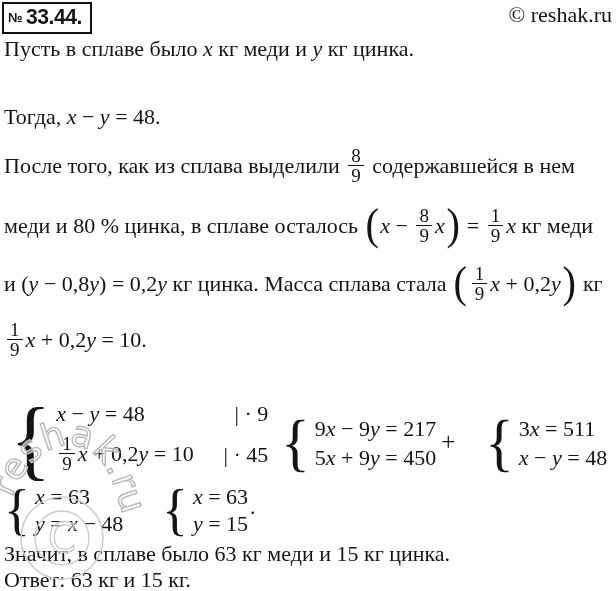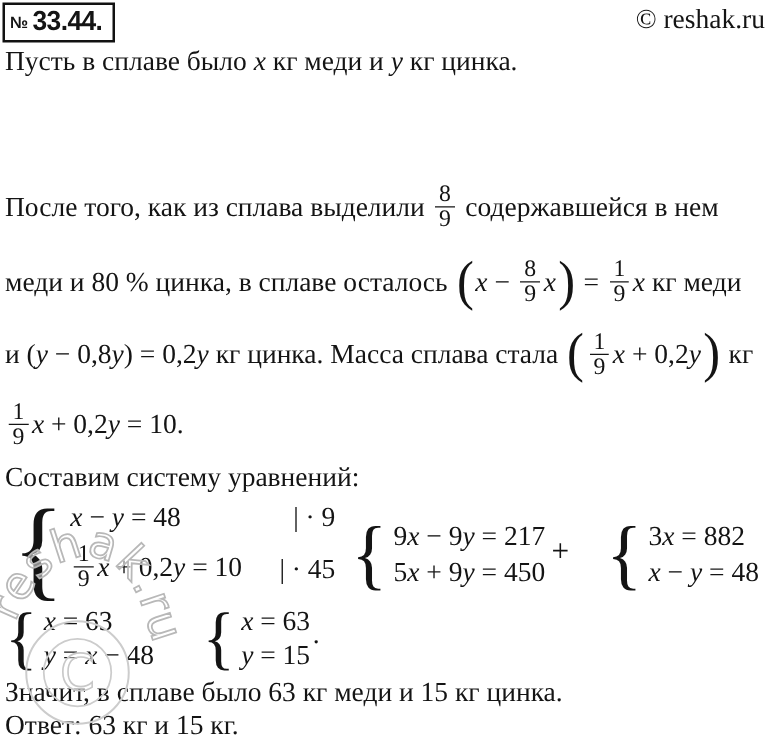--- a/index.html
+++ b/index.html
@@ -59,25 +59,25 @@
 <div class="page">
 
   <div class="badge">
     <span class="no">№</span>
     <span class="num">33.44.</span>
   </div>
 
   <div class="copyright">© reshak.ru</div>
 
   <div class="line" style="top:36px"><span class="rm">Пусть в сплаве было </span><span class="it">x</span><span class="rm"> кг меди и </span><span class="it">y</span><span class="rm"> кг цинка.</span></div>
+  <div class="line" style="top:104px"><span class="rm">Тогда, </span><span class="it">x</span><span class="rm"> − </span><span class="it">y</span><span class="rm"> = 48.</span></div>
   <div class="line" style="top:148px"><span class="rm">После того, как из сплава выделили </span><span class="frac"><span class="n">8</span><span class="d">9</span></span><span class="rm"> содержавшейся в нем</span></div>
   <div class="line" style="top:208px"><span class="rm">меди и 80 % цинка, в сплаве осталось </span><span class="bigp">(</span><span class="it">x</span><span class="rm"> − </span><span class="frac"><span class="n">8</span><span class="d">9</span></span><span class="it">x</span><span class="bigp">)</span><span class="rm"> = </span><span class="frac"><span class="n">1</span><span class="d">9</span></span><span class="it">x</span><span class="rm"> кг меди</span></div>
   <div class="line" style="top:266px"><span class="rm">и (</span><span class="it">y</span><span class="rm"> − 0,8</span><span class="it">y</span><span class="rm">) = 0,2</span><span class="it">y</span><span class="rm"> кг цинка. Масса сплава стала </span><span class="bigp">(</span><span class="frac"><span class="n">1</span><span class="d">9</span></span><span class="it">x</span><span class="rm"> + 0,2</span><span class="it">y</span><span class="bigp">)</span><span class="rm"> кг</span></div>
   <div class="line" style="top:322px"><span class="frac"><span class="n">1</span><span class="d">9</span></span><span class="it">x</span><span class="rm"> + 0,2</span><span class="it">y</span><span class="rm"> = 10.</span></div>
-  <div class="line" style="top:369px"><span class="rm">Составим систему уравнений:</span></div>
 
   <div class="system sys1">
     <span class="brace">{</span>
     <div class="rows">
       <div class="srow srow1">
         <span><span class="it">x</span><span class="rm"> − </span><span class="it">y</span><span class="rm"> = 48</span></span>
         <span class="ann">| · 9</span>
       </div>
       <div class="srow srow2">
         <span><span class="frac"><span class="n">1</span><span class="d">9</span></span><span class="it">x</span><span class="rm"> + 0,2</span><span class="it">y</span><span class="rm"> = 10</span></span>
@@ -91,21 +91,21 @@
     <div class="rows">
       <div class="srow"><span class="rm">9</span><span class="it">x</span><span class="rm"> − 9</span><span class="it">y</span><span class="rm"> = 217</span></div>
       <div class="srow"><span class="rm">5</span><span class="it">x</span><span class="rm"> + 9</span><span class="it">y</span><span class="rm"> = 450</span></div>
     </div>
     <span class="trail-plus">+</span>
   </div>
 
   <div class="system sys3">
     <span class="brace">{</span>
     <div class="rows">
-      <div class="srow"><span class="rm">3</span><span class="it">x</span><span class="rm"> = 882</span></div>
+      <div class="srow"><span class="rm">3</span><span class="it">x</span><span class="rm"> = 511</span></div>
       <div class="srow"><span class="it">x</span><span class="rm"> − </span><span class="it">y</span><span class="rm"> = 48</span></div>
     </div>
   </div>
 
   <div class="system sys4">
     <span class="brace">{</span>
     <div class="rows">
       <div class="srow"><span class="it">x</span><span class="rm"> = 63</span></div>
       <div class="srow"><span class="it">y</span><span class="rm"> = </span><span class="it">x</span><span class="rm"> − 48</span></div>
     </div>

